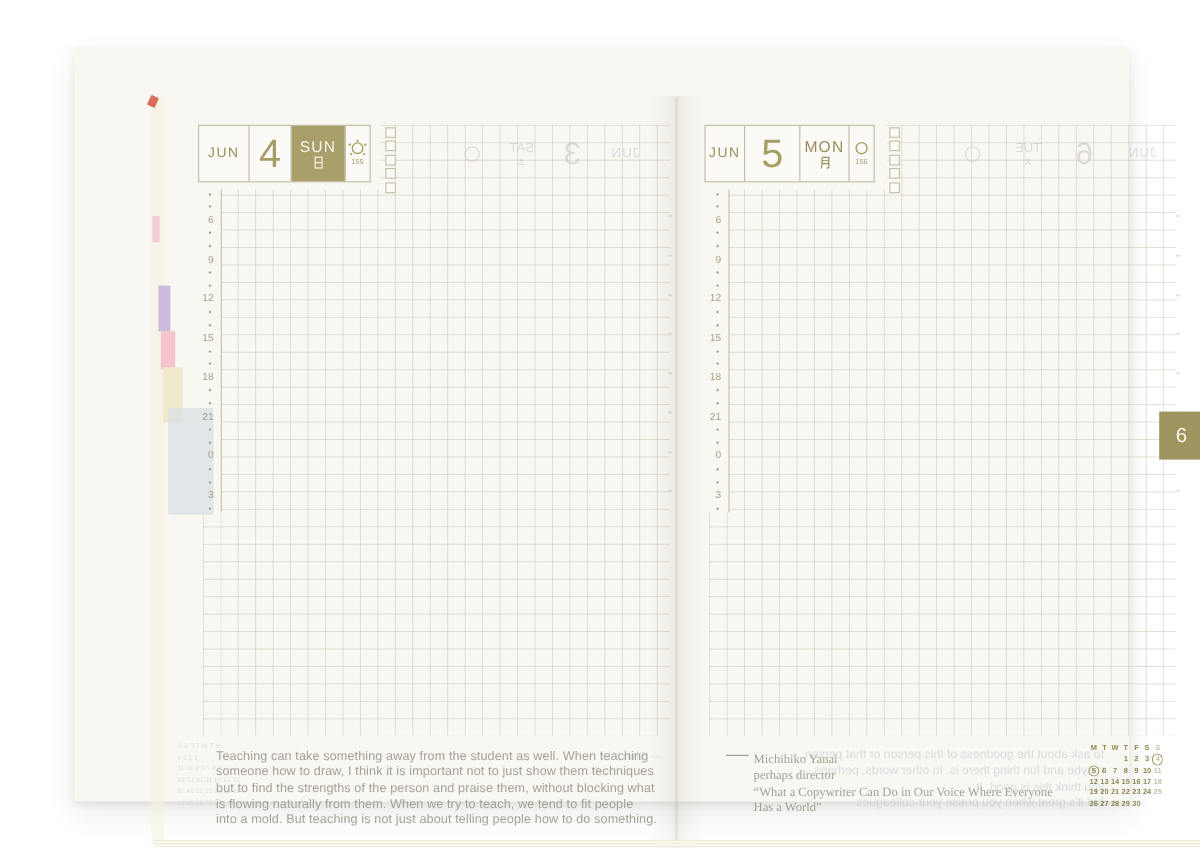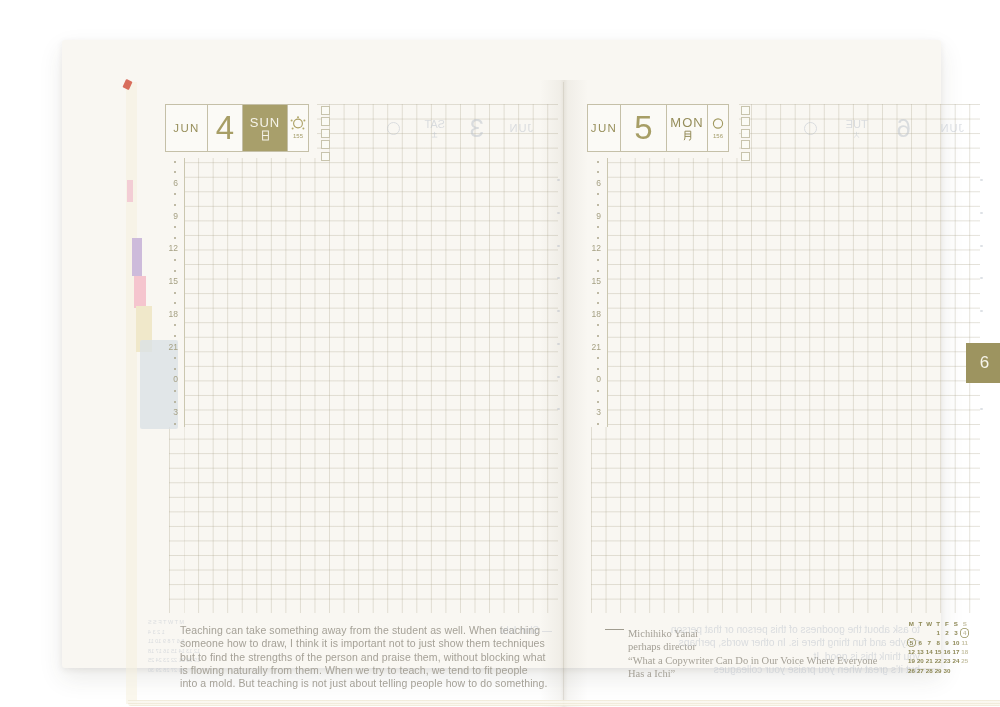--- a/index.html
+++ b/index.html
@@ -286,21 +286,21 @@
 12 13 14 15 16 17 18
 19 20 21 22 23 24 25
 26 27 28 29 30</div>
     <div class="ghost gfrag" style="left:398px;top:585px;width:92px;">— Shin Ichi</div>
 
     <div class="attr-dash" style="left:543px;top:589px;"></div>
     <div style="position:absolute;left:566px;top:587px;width:290px;font-family:Liberation Serif, serif;">
       <div class="attr-line">Michihiko Yanai</div>
       <div class="attr-line">perhaps director</div>
       <div class="attr-line">“What a Copywriter Can Do in Our Voice Where Everyone</div>
-      <div class="attr-line">Has a Ichi”</div>
+      <div class="attr-line">Has a World”</div>
     </div>
 
     <div class="ghost ghost-lines" style="left:548px;top:583px;width:310px;">to ask about the goodness of this person or that person
 maybe and fun thing there is. In other words, perhaps
 you think this is good. It
 but it's great when you praise your colleagues</div>
 
     <div class="cal" style="left:845px;top:579px;">
         <div class="cal-row">
           <div class="cal-cell">M</div>

